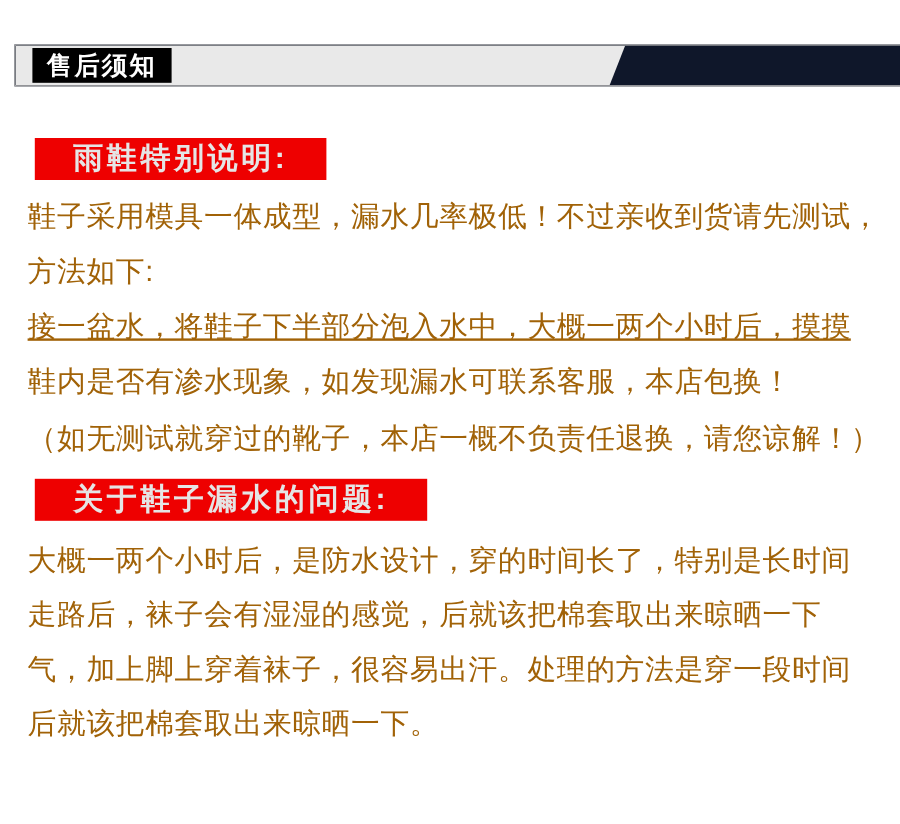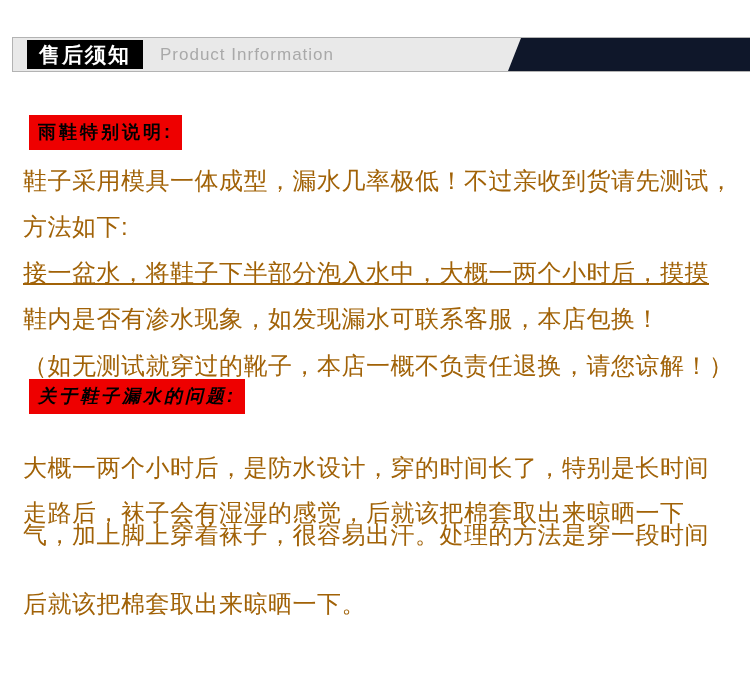--- a/index.html
+++ b/index.html
@@ -61,61 +61,60 @@
     color: #a9a9a9;
     letter-spacing: 1px;
   }
 
   
   .banner {
     position: absolute;
     left: 29px;
     height: 35px;
     line-height: 35px;
-    padding: 0 9px;
+    padding: 0 32px;
     background: #ee0000;
-    color: #000000;
+    color: #e5e5e5;
     font-weight: bold;
-    font-size: 18px;
+    font-size: 25px;
     letter-spacing: 3px;
     white-space: nowrap;
   }
   .banner-1 { top: 115px; }
-  .banner-2 { top: 379px; font-style: italic; }
+  .banner-2 { top: 399px; }
 
   
   .bodyline {
     position: absolute;
     left: 23px;
     height: 46px;
     line-height: 46px;
     font-size: 24px;
     letter-spacing: 0.5px;
     color: #a16207;
     white-space: nowrap;
   }
   .l1 { top: 158px; }
   .l2 { top: 204px; }
   .l3 { top: 250px; text-decoration: underline; }
   .l4 { top: 296px; }
   .l5 { top: 343px; }
   .l6 { top: 445px; }
   .l7 { top: 490px; }
-  .l8 { top: 512px; }
+  .l8 { top: 536px; }
   .l9 { top: 581px; }
 </style>
 </head>
 <body>
 
 <div class="header-bar">
   <div class="header-gray"></div>
   <div class="header-black-box">
     <span>售后须知</span>
   </div>
-  <div class="header-subtitle">Product Inrformation</div>
 </div>
 
 <div class="banner banner-1">雨鞋特别说明:</div>
 
 <div class="bodyline l1">鞋子采用模具一体成型，漏水几率极低！不过亲收到货请先测试，</div>
 <div class="bodyline l2">方法如下:</div>
 <div class="bodyline l3">接一盆水，将鞋子下半部分泡入水中，大概一两个小时后，摸摸</div>
 <div class="bodyline l4">鞋内是否有渗水现象，如发现漏水可联系客服，本店包换！</div>
 <div class="bodyline l5">（如无测试就穿过的靴子，本店一概不负责任退换，请您谅解！）</div>
 

